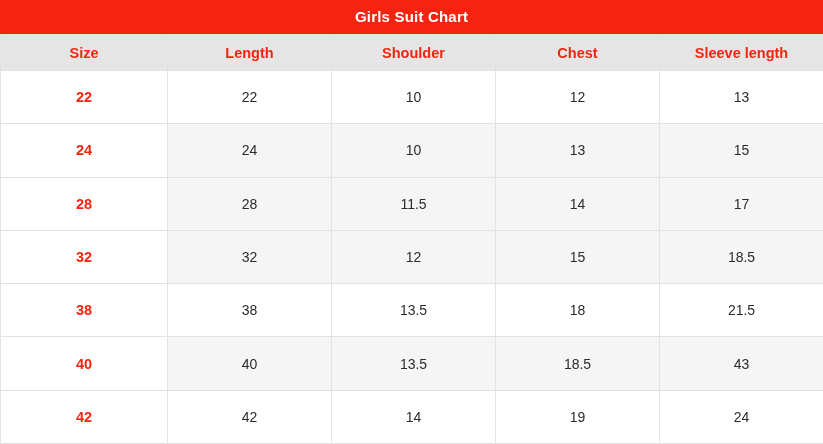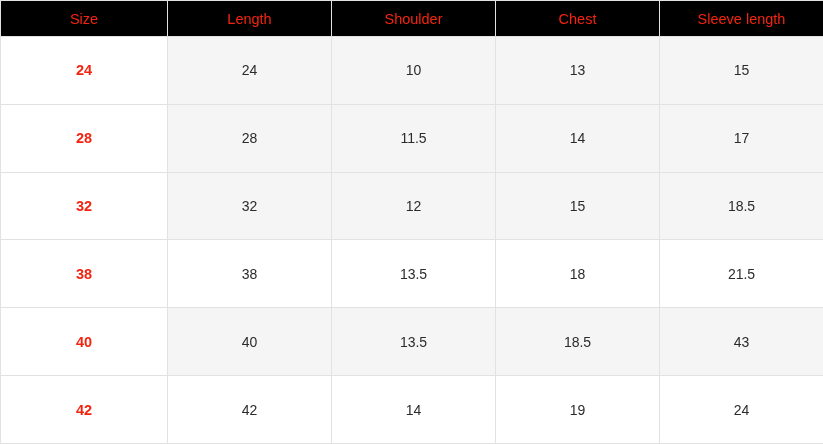--- a/index.html
+++ b/index.html
@@ -41,23 +41,23 @@
   table.size-table th,
   table.size-table td {
     border: 1px solid #e2e2e2;
     text-align: center;
     font-size: 14px;
     padding: 0;
     height: 34px;
   }
   table.size-table thead th {
     color: #f42410;
-    font-weight: normal;
+    font-weight: bold;
     font-size: 14.5px;
-    background: #000000;
+    background: #e5e5e5;
     height: 35px;
   }
   table.size-table tbody tr td:first-child {
     color: #f42410;
     font-weight: bold;
     font-size: 14.5px;
   }
   table.size-table tbody td {
     color: #2b2b2b;
   }
@@ -68,38 +68,46 @@
     background: #f5f5f5;
   }
   table.size-table tbody tr td:first-child {
     background: #ffffff;
   }
 </style>
 </head>
 <body>
 
 <div class="chart-wrap">
+  <div class="chart-title">Girls Suit Chart</div>
   <table class="size-table">
     <colgroup>
       <col class="c-size">
       <col class="c-rest">
       <col class="c-rest">
       <col class="c-rest">
       <col class="c-rest">
     </colgroup>
     <thead>
       <tr>
         <th>Size</th>
         <th>Length</th>
         <th>Shoulder</th>
         <th>Chest</th>
         <th>Sleeve length</th>
       </tr>
     </thead>
     <tbody>
+      <tr class="odd">
+        <td>22</td>
+        <td>22</td>
+        <td>10</td>
+        <td>12</td>
+        <td>13</td>
+      </tr>
       <tr class="even">
         <td>24</td>
         <td>24</td>
         <td>10</td>
         <td>13</td>
         <td>15</td>
       </tr>
       <tr class="even">
         <td>28</td>
         <td>28</td>

